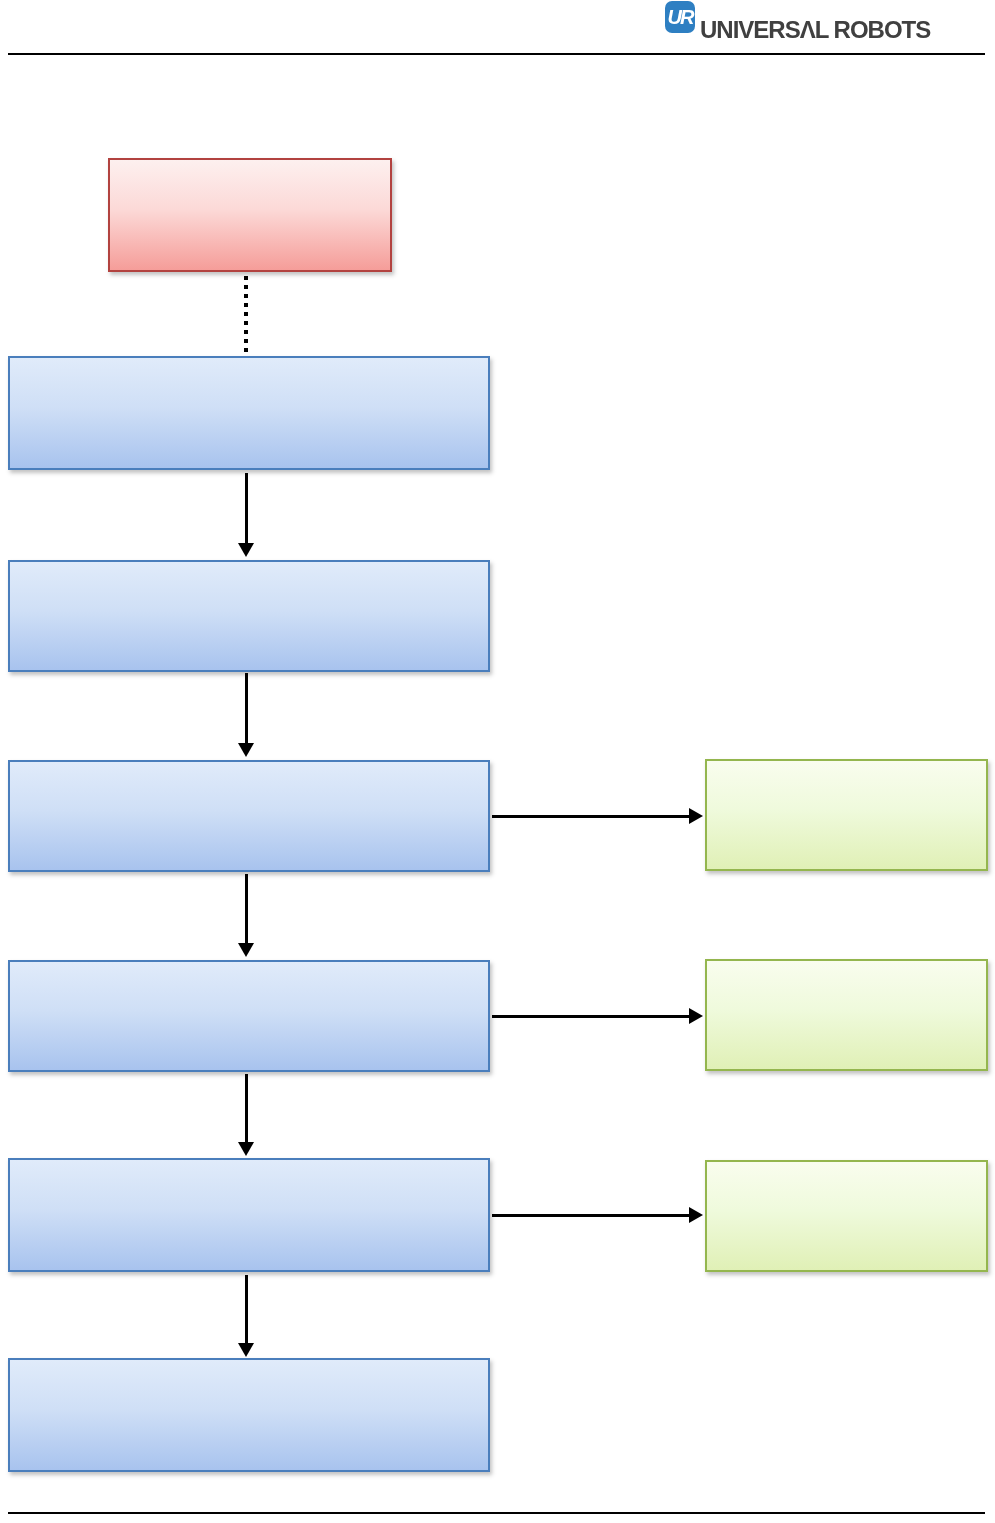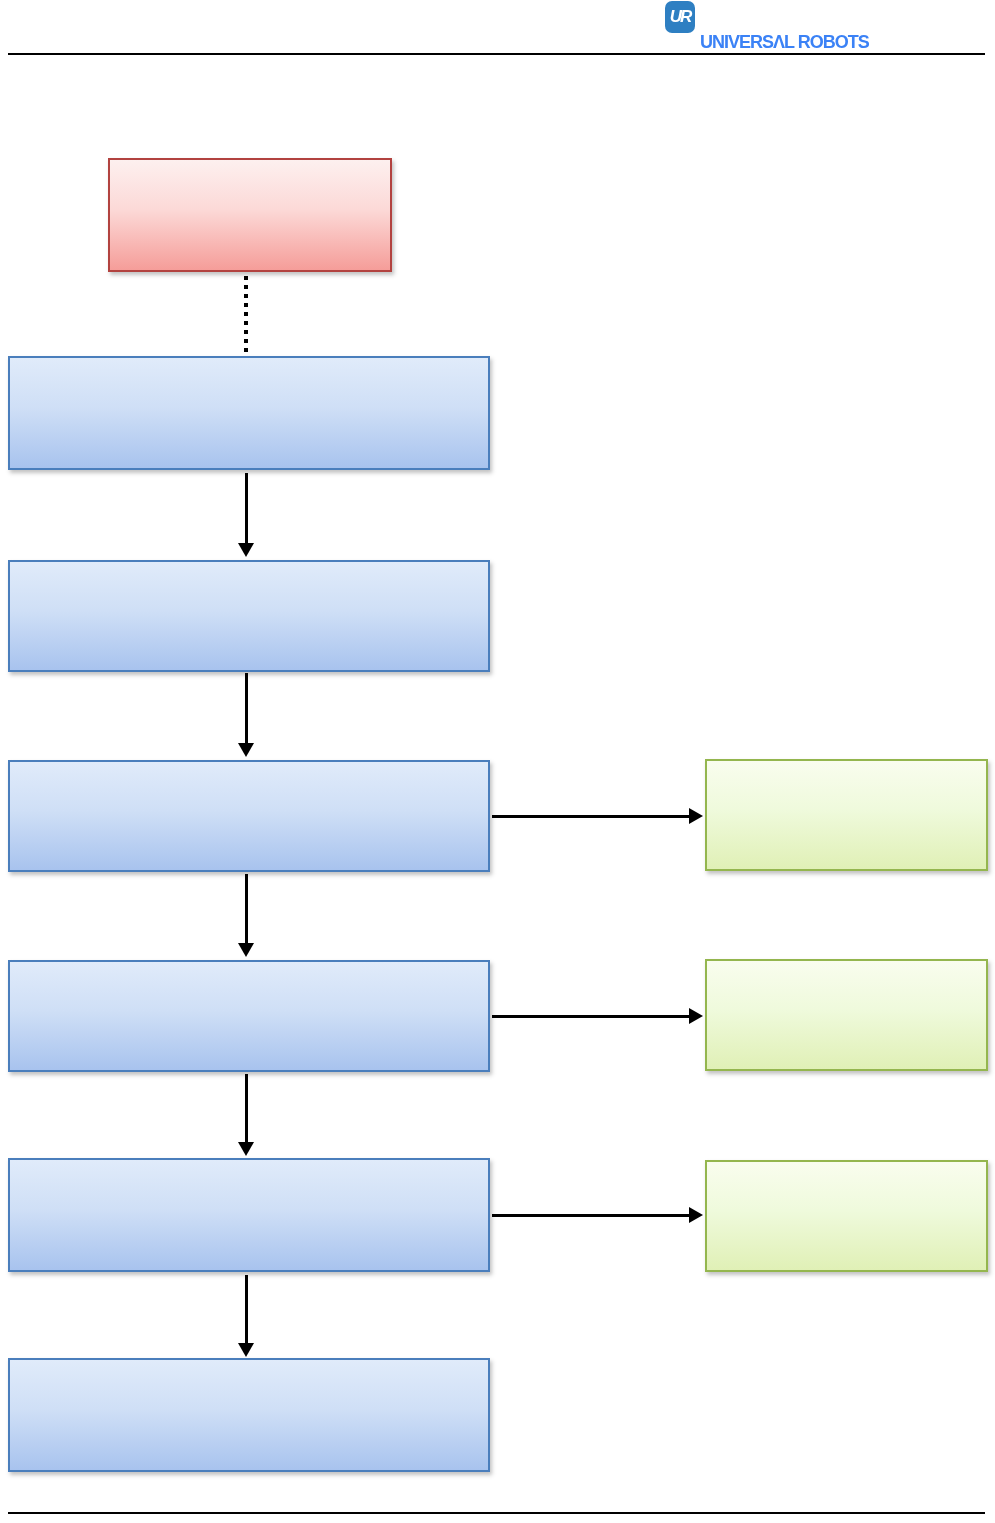--- a/index.html
+++ b/index.html
@@ -13,31 +13,31 @@
   }
   
   .brand { position:absolute; top:0; left:640px; height:56px; }
   .brand-icon {
     position:absolute; left:25px; top:1px;
     width:30px; height:32px;
     background:#2e7fc2;
     border-radius:7px;
     color:#ffffff;
     font-weight:bold;
-    font-size:17px;
+    font-size:20px;
     letter-spacing:-2px;
     display:flex; align-items:center; justify-content:center;
     font-style:italic;
   }
   .brand-text {
-    position:absolute; left:60px; top:32px;
-    font-size:18px;
+    position:absolute; left:60px; top:16px;
+    font-size:24px;
     font-weight:bold;
     letter-spacing:-1px;
-    color:#3b82f6;
+    color:#404040;
     white-space:nowrap;
   }
   .rule {
     position:absolute; left:8px; width:977px; height:2px;
     background:#000000;
   }
   .rule-top { top:53px; }
   .rule-bottom { top:1512px; }
 
   

